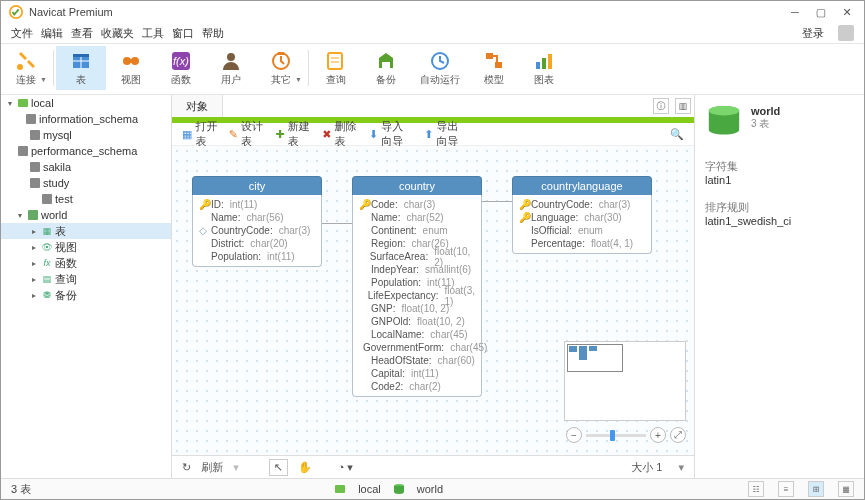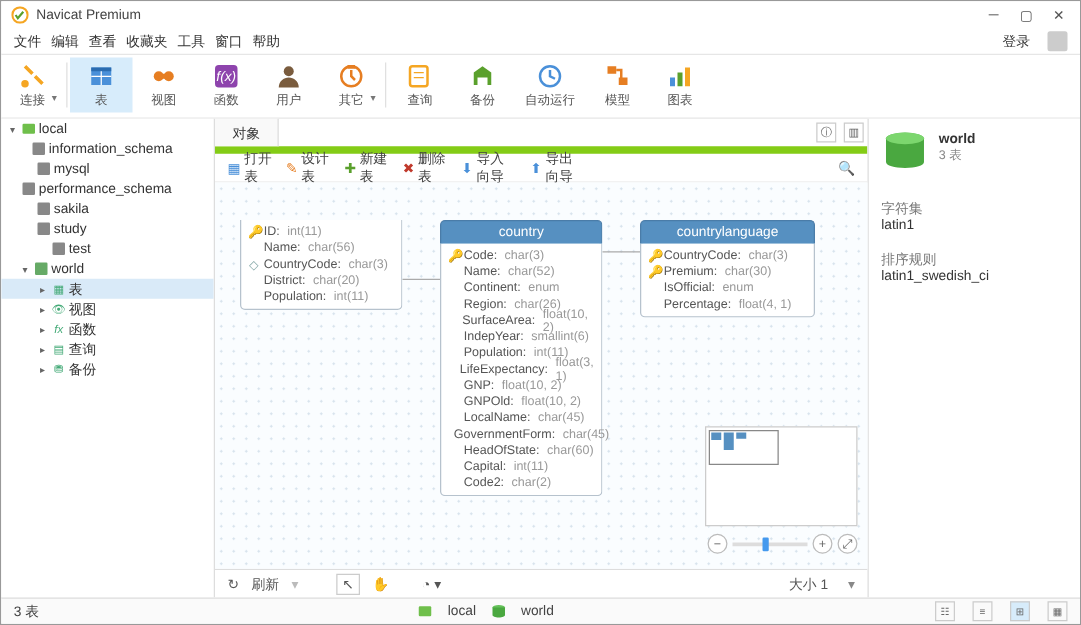--- a/index.html
+++ b/index.html
@@ -345,21 +345,21 @@
           <div class="erd" style="left:340px;top:30px;width:140px">
      <div class="hdr">countrylanguage</div>
      <div class="bd">
               <div class="field">
                 <span class="fk"><span class="key">🔑</span></span>
                 <span class="fname">CountryCode:</span>
                 <span class="ftype">char(3)</span>
               </div>
               <div class="field">
                 <span class="fk"><span class="key">🔑</span></span>
-                <span class="fname">Premium:</span>
+                <span class="fname">Language:</span>
                 <span class="ftype">char(30)</span>
               </div>
               <div class="field">
                 <span class="fk"></span>
                 <span class="fname">IsOfficial:</span>
                 <span class="ftype">enum</span>
               </div>
               <div class="field">
                 <span class="fk"></span>
                 <span class="fname">Percentage:</span>
@@ -441,20 +441,21 @@
                 <span class="ftype">int(11)</span>
               </div>
               <div class="field">
                 <span class="fk"></span>
                 <span class="fname">Code2:</span>
                 <span class="ftype">char(2)</span>
               </div>
             </div>
    </div>
           <div class="erd" style="left:20px;top:30px;width:130px">
+     <div class="hdr">city</div>
      <div class="bd">
               <div class="field">
                 <span class="fk"><span class="key">🔑</span></span>
                 <span class="fname">ID:</span>
                 <span class="ftype">int(11)</span>
               </div>
               <div class="field">
                 <span class="fk"></span>
                 <span class="fname">Name:</span>
                 <span class="ftype">char(56)</span>

